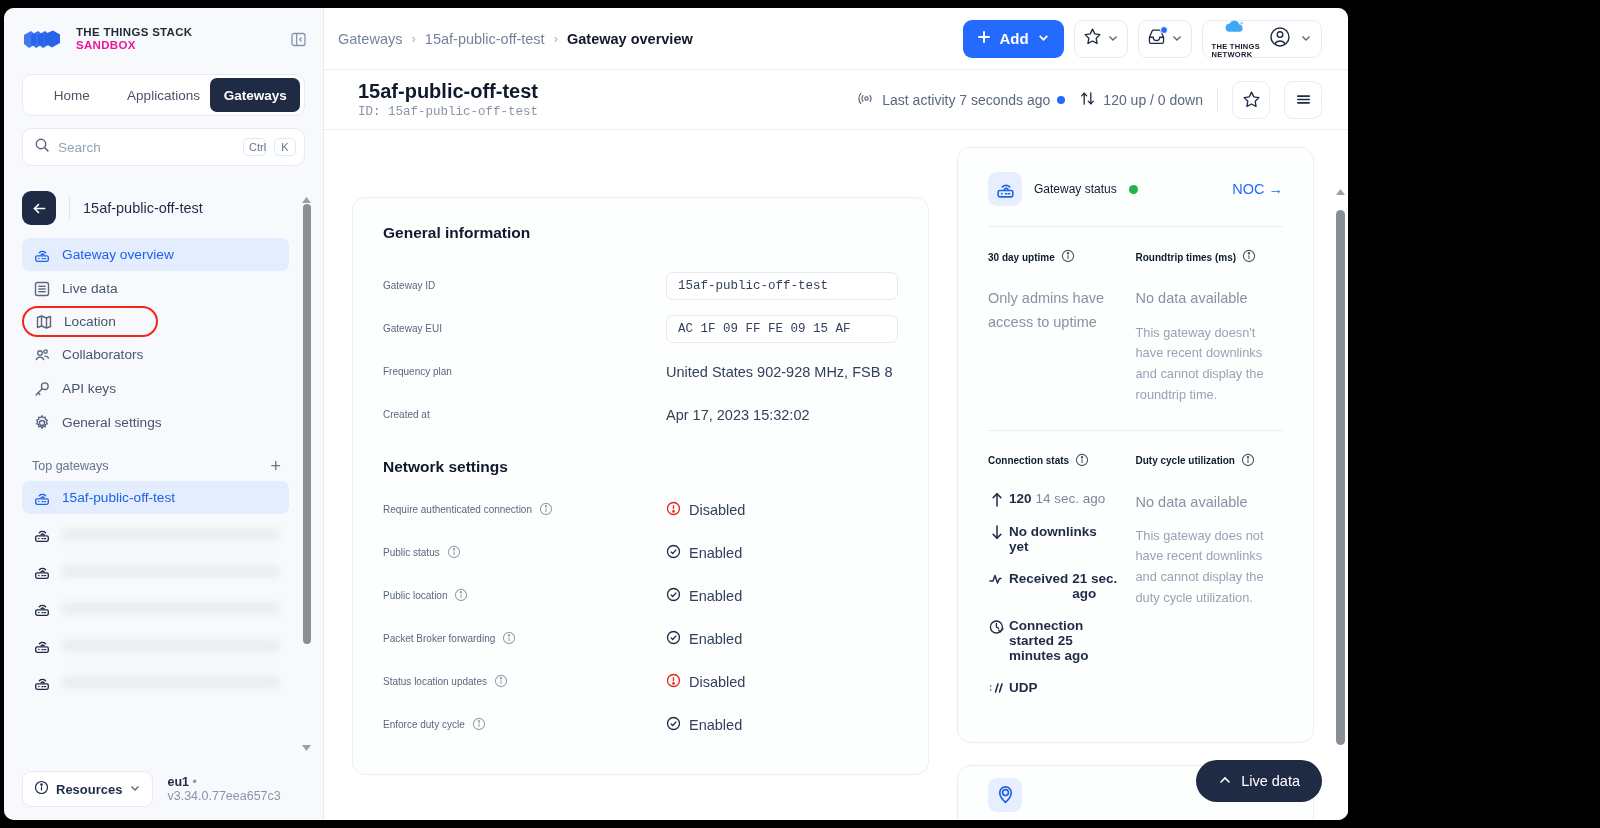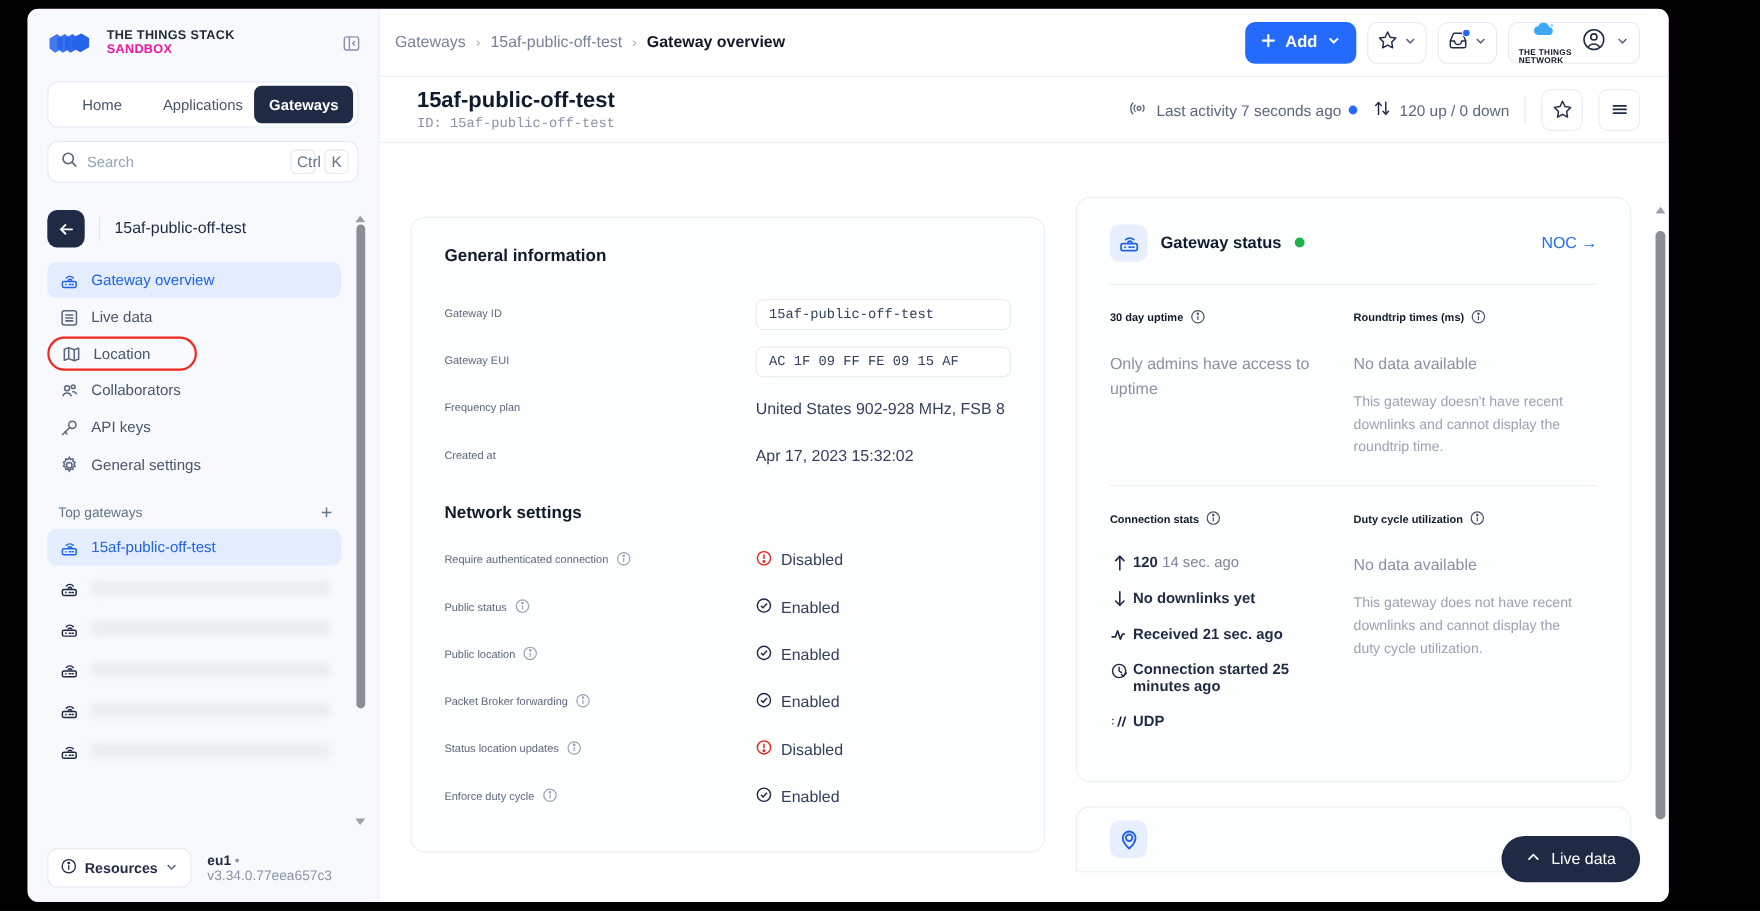--- a/index.html
+++ b/index.html
@@ -4,23 +4,23 @@
 <style>
   * { box-sizing: border-box; margin: 0; padding: 0; }
   html, body {
     width: 1600px; height: 828px;
     font-family: "Liberation Sans", sans-serif;
     background: #000;
     overflow: hidden;
   }
   .screen {
     position: absolute;
-    left: 25px; top: 8px;
-    width: 1492px; height: 812px;
-    background: #f0abfc;
+    left: 4px; top: 8px;
+    width: 1344px; height: 812px;
+    background: #84cc16;
     border-radius: 10px;
     overflow: hidden;
     display: flex;
   }
 
   
   .sidebar {
     width: 320px; height: 100%;
     background: #f7f9fc;
     border-right: 1px solid #e8edf5;
@@ -71,21 +71,21 @@
   }
   .search-input {
     border: 0; outline: 0; flex: 1;
     font-size: 13.5px; color: #64748b;
     font-family: "Liberation Sans", sans-serif;
     background: transparent;
   }
   .search-input::placeholder { color: #94a3b8; }
   .kbd {
     border: 1px solid #e2e8f0; border-radius: 5px;
-    font-size: 14px; color: #64748b;
+    font-size: 11px; color: #64748b;
     padding: 2px 5px; min-width: 22px; text-align: center;
   }
 
   .nav-scroll {
     flex: 1; overflow: hidden;
     position: relative;
     margin-top: 22px;
     padding-left: 18px; padding-right: 34px;
   }
   .gw-head { display: flex; align-items: center; gap: 13px; height: 40px; margin-bottom: 10px; }
@@ -238,21 +238,21 @@
   .sec-title { font-size: 15.5px; font-weight: bold; color: #0f1b2d; margin: 22px 0 12px 0; }
   .st-ok { color: #33415c; }
   .st-bad { color: #33415c; }
 
   
   .gs-head { display: flex; align-items: center; gap: 12px; padding-bottom: 20px; border-bottom: 1px solid #eaeef5; }
   .gs-icon-box {
     width: 34px; height: 34px; border-radius: 9px; background: #e7eefd;
     display: flex; align-items: center; justify-content: center;
   }
-  .gs-title { font-size: 15px; font-weight: bold; color: #0f1b2d; }
+  .gs-title { font-size: 12px; font-weight: normal; color: #0f1b2d; }
   .noc-link { margin-left: auto; font-size: 14.5px; color: #246bfd; cursor: pointer; }
 
   .gs-grid { display: flex; padding: 22px 0 0 0; }
   .gs-cell { flex: 1; min-width: 0; padding-right: 18px; }
   .gs-h { font-size: 10px; font-weight: bold; color: #0f1b2d; display: flex; align-items: center; gap: 6px; margin-bottom: 22px; }
   .gs-muted { font-size: 14.5px; color: #8892a4; line-height: 1.6; }
   .gs-note { font-size: 12.8px; color: #9aa3b2; line-height: 1.62; margin-top: 12px; }
   .gs-divider { height: 1px; background: #eaeef5; margin: 24px 0 0 0; }
 
   .stat-row { display: flex; align-items: flex-start; gap: 4px; margin-bottom: 17px; font-size: 13.5px; color: #1f2a44; }

